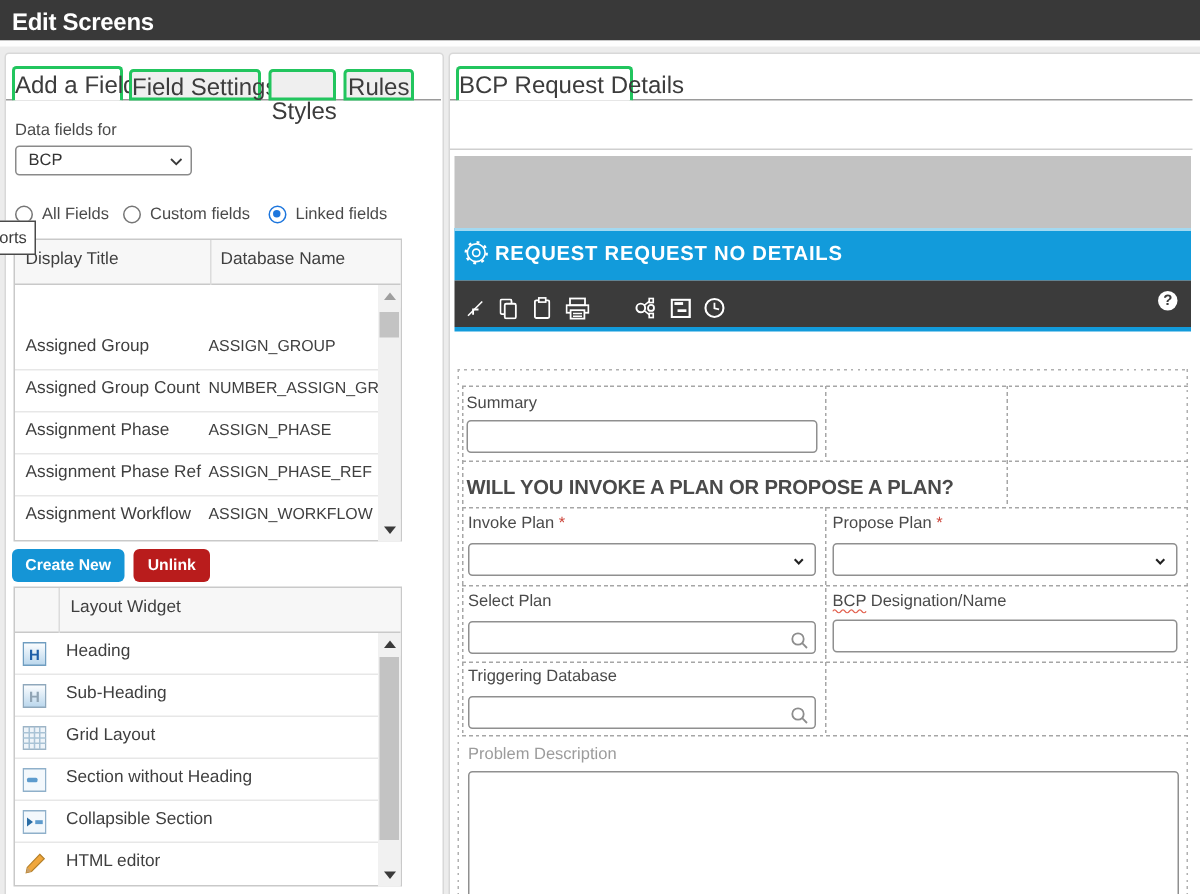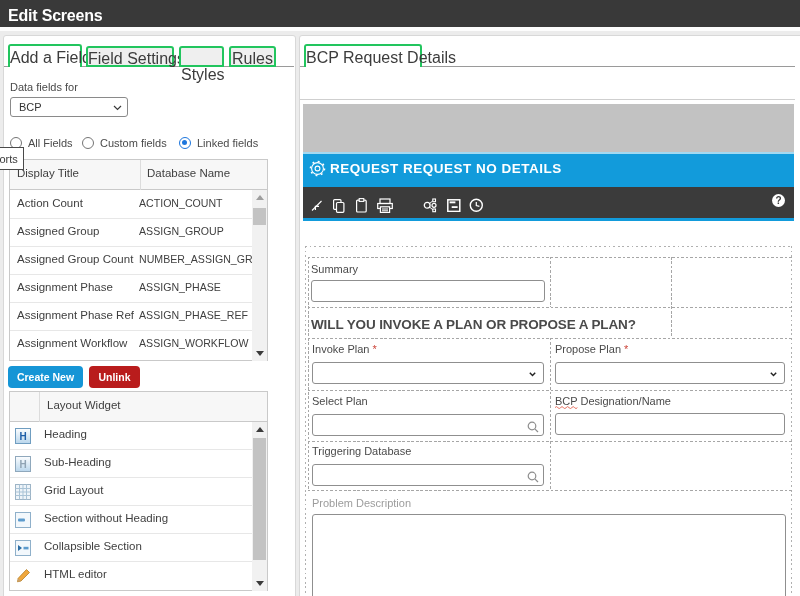--- a/index.html
+++ b/index.html
@@ -112,24 +112,20 @@
   <div class="lbl" style="left:100px; top:137px;">Custom fields</div>
   <div class="radio sel" style="left:179px; top:137px;"></div>
   <div class="lbl" style="left:197px; top:137px;">Linked fields</div>
 
   <div class="tbl" style="left:9px; top:159px; width:259px; height:202px;">
     <div class="tblhead" style="height:30px;">
       <div class="hcell" style="left:7px; top:7px;">Display Title</div>
       <div class="hcell" style="left:137px; top:7px;">Database Name</div>
       <div style="position:absolute; left:130px; top:0; width:1px; height:30px; background:#dcdcdc;"></div>
     </div>
-    <div class="row" style="top:30px; height:29px;">
-        <span style="position:absolute; left:7px; top:7px;">Action Count</span>
-        <span style="position:absolute; left:129px; top:7px; font-size:10.6px;">ACTION_COUNT</span>
-      </div>
     <div class="row" style="top:59px; height:28px;">
         <span style="position:absolute; left:7px; top:6px;">Assigned Group</span>
         <span style="position:absolute; left:129px; top:6px; font-size:10.6px;">ASSIGN_GROUP</span>
       </div>
     <div class="row" style="top:87px; height:28px;">
         <span style="position:absolute; left:7px; top:6px;">Assigned Group Count</span>
         <span style="position:absolute; left:129px; top:6px; font-size:10.6px;">NUMBER_ASSIGN_GR(</span>
       </div>
     <div class="row" style="top:143px; height:28px;">
         <span style="position:absolute; left:7px; top:6px;">Assignment Phase Ref</span>

